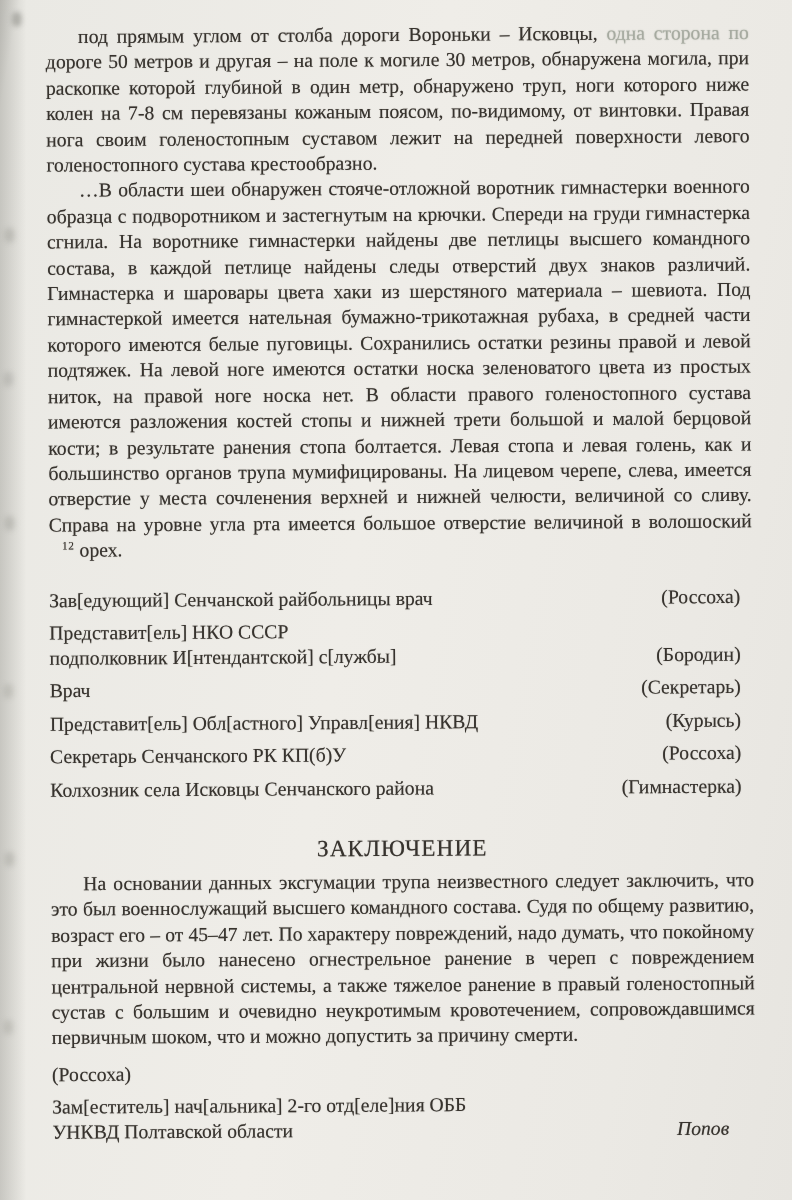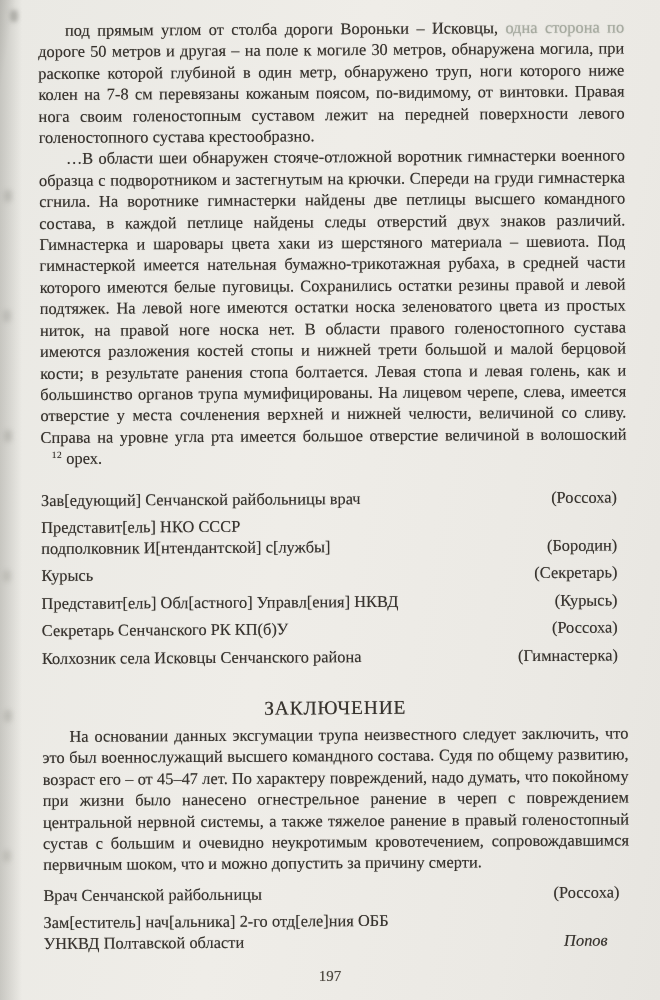--- a/index.html
+++ b/index.html
@@ -90,21 +90,21 @@
         <div class="sig-name">(Россоха)</div>
       </div>
       <div class="sig-row">
         <div class="sig-title">
           <div>Представит[ель] НКО СССР</div>
           <div>подполковник И[нтендантской] с[лужбы]</div>
         </div>
         <div class="sig-name">(Бородин)</div>
       </div>
       <div class="sig-row">
-        <div class="sig-title">Курысь</div>
+        <div class="sig-title">Врач</div>
         <div class="sig-name">(Секретарь)</div>
       </div>
       <div class="sig-row">
         <div class="sig-title">Представит[ель] Обл[астного] Управл[ения] НКВД</div>
         <div class="sig-name">(Курысь)</div>
       </div>
       <div class="sig-row">
         <div class="sig-title">Секретарь Сенчанского РК КП(б)У</div>
         <div class="sig-name">(Россоха)</div>
       </div>
@@ -113,28 +113,26 @@
         <div class="sig-name">(Гимнастерка)</div>
       </div>
     </div>
 
     <h2 class="heading">ЗАКЛЮЧЕНИЕ</h2>
 
     <p class="body">На основании данных эксгумации трупа неизвестного следует заключить, что это был военнослужащий высшего командного состава. Судя по общему развитию, возраст его – от 45–47 лет. По характеру повреждений, надо думать, что покойному при жизни было нанесено огнестрельное ранение в череп с повреждением центральной нервной системы, а также тяжелое ранение в правый голеностопный сустав с большим и очевидно неукротимым кровотечением, сопровождавшимся первичным шоком, что и можно допустить за причину смерти.</p>
 
     <div class="sig-block" style="margin-top:10px;">
       <div class="sig-row">
-        <div class="sig-title">Врач Сенчанской райбольницы</div>
         <div class="sig-name">(Россоха)</div>
       </div>
       <div class="sig-row">
         <div class="sig-title">
           <div>Зам[еститель] нач[альника] 2-го отд[еле]ния ОББ</div>
           <div>УНКВД Полтавской области</div>
         </div>
         <div class="sig-name italic">Попов</div>
       </div>
     </div>
 
   </div>
 
-  <div class="footer">197</div>
 </div>
 
 </body></html>

